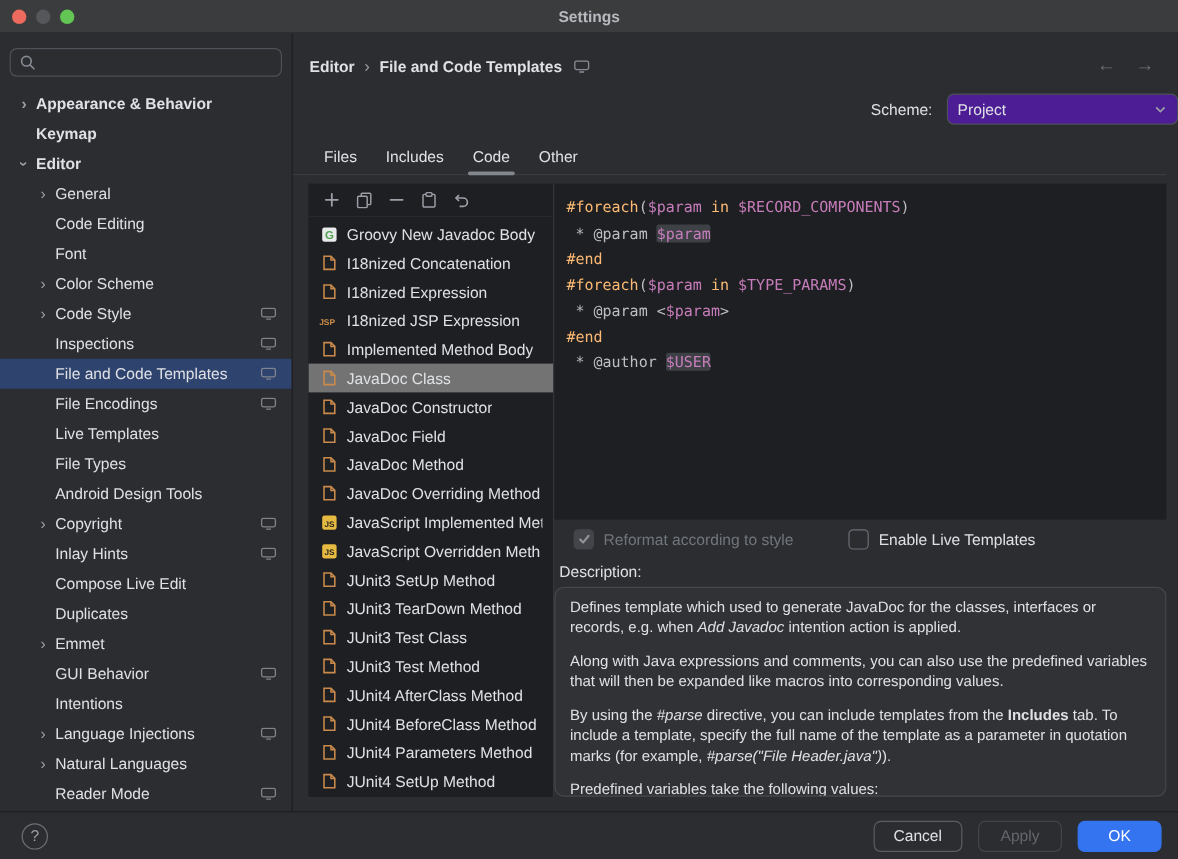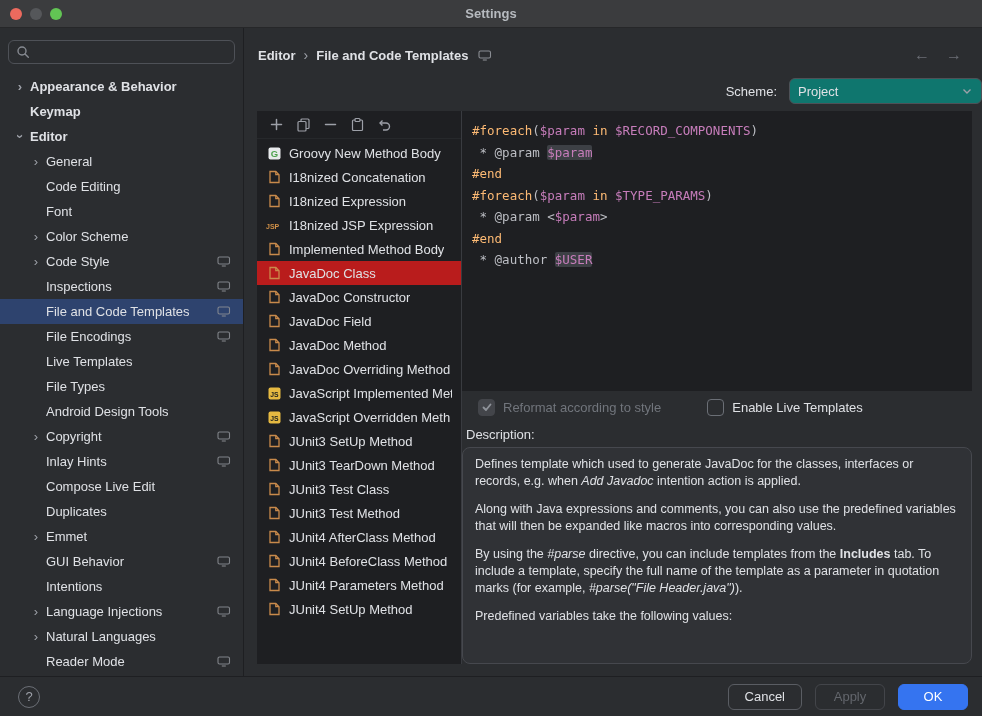--- a/index.html
+++ b/index.html
@@ -50,37 +50,37 @@
   .breadcrumb-row { display: flex; align-items: center; padding: 14px 14px 0 14px; height: 40px; gap: 8px; }
   .crumb { font-weight: 700; color: #dfe1e5; }
   .crumb-sep { color: #9da0a8; font-size: 14px; }
   .bc-badge { display: flex; align-items: center; margin-left: 2px; }
   .nav-arrows { margin-left: auto; display: flex; gap: 16px; color: #6b6e75; font-size: 16px; padding-right: 6px; }
   .nav-arrows span { cursor: default; }
 
   .scheme-row { display: flex; align-items: center; margin-top: 10px; padding-left: 14px; gap: 12px; justify-content: flex-end; }
   .scheme-label { color: #dfe1e5; }
   .dropdown {
-    width: 193px; height: 26px; background: #0f766e; border: 1px solid #4e5157; border-radius: 6px;
+    width: 193px; height: 26px; background: #4c1d95; border: 1px solid #4e5157; border-radius: 6px;
     display: flex; align-items: center; justify-content: space-between; padding: 0 8px; color: #dfe1e5;
   }
 
   .tabs { display: flex; margin-top: 12px; padding-left: 14px; height: 30px; border-bottom: 1px solid #393b40; margin-right: 10px; }
   .tab { padding: 0 12px; display: flex; align-items: center; position: relative; color: #dfe1e5; }
   .tab.active::after { content: ""; position: absolute; left: 8px; right: 8px; bottom: -1px; height: 3px; background: #82868d; border-radius: 2px; }
 
   .content { flex: 1; display: flex; margin: 7px 10px 12px 13px; min-height: 0; }
 
   
   .list-pane { width: 205px; flex: 0 0 205px; background: #1e1f22; border-right: 1px solid #393b40; display: flex; flex-direction: column; }
   .list-toolbar { height: 28px; flex: 0 0 28px; display: flex; align-items: center; gap: 12px; padding: 0 12px; border-bottom: 1px solid #26282b; }
   .ticon { display: flex; align-items: center; }
   .template-list { flex: 1; overflow: hidden; padding-top: 2px; }
   .tpl-row { height: 24px; display: flex; align-items: center; gap: 7px; padding: 0 9px; white-space: nowrap; overflow: hidden; }
-  .tpl-row.selected { background: #b91c1c; }
+  .tpl-row.selected { background: #737373; }
   .tpl-icon { width: 16px; flex: 0 0 16px; display: flex; align-items: center; justify-content: center; }
   .tpl-label { overflow: hidden; }
 
   
   .right-pane { flex: 1; display: flex; flex-direction: column; min-width: 0; }
   .editor {
     height: 280px; flex: 0 0 280px; background: #1e1f22; padding: 9px 8px 0 10px;
     font-family: "DejaVu Sans Mono", monospace; font-size: 12.5px; line-height: 21.5px; color: #bcbec4;
     overflow: hidden;
   }
@@ -324,20 +324,26 @@
         <div class="dropdown">
           <span>Project</span>
           <span style="display:flex;align-items:center;">
             <svg width="12" height="12" viewBox="0 0 12 12">
                 <path d="M2.5 4.5 6 8l3.5-3.5" fill="none" stroke="#9da0a8" stroke-width="1.4"></path>
               </svg>
           </span>
         </div>
       </div>
 
+      <div class="tabs" id="tabs">
+          <div class="tab">Files</div>
+          <div class="tab">Includes</div>
+          <div class="tab active">Code</div>
+          <div class="tab">Other</div>
+        </div>
 
       <div class="content">
 
         <div class="list-pane">
           <div class="list-toolbar" id="list-toolbar">
               <span class="ticon">
                 <svg width="15" height="15" viewBox="0 0 15 15">
                   <path d="M7.5 2.5v10M2.5 7.5h10" stroke="#9da0a8" stroke-width="1.5" stroke-linecap="round"></path>
                 </svg>
               </span>
@@ -366,21 +372,21 @@
               </span>
             </div>
           <div class="template-list" id="tpl-list">
               <div class="tpl-row">
                 <span class="tpl-icon">
                   <svg width="13" height="13" viewBox="0 0 13 13">
                     <rect x="0.5" y="0.5" width="12" height="12" rx="2" fill="#e8eaec"></rect>
                     <text x="6.5" y="10" font-size="9.5" font-weight="bold" fill="#4ea24e" text-anchor="middle" font-family="Liberation Sans, sans-serif">G</text>
                   </svg>
                 </span>
-                <span class="tpl-label">Groovy New Method Body</span>
+                <span class="tpl-label">Groovy New Javadoc Body</span>
               </div>
               <div class="tpl-row">
                 <span class="tpl-icon">
                   <svg width="13" height="14" viewBox="0 0 13 14">
                     <path d="M2 1.5h5.8l3.2 3.2v7.8H2z" fill="none" stroke="#c98a4b" stroke-width="1.3"></path>
                     <path d="M7.8 1.5v3.2H11" fill="none" stroke="#c98a4b" stroke-width="1.3"></path>
                   </svg>
                 </span>
                 <span class="tpl-label">I18nized Concatenation</span>
               </div>

